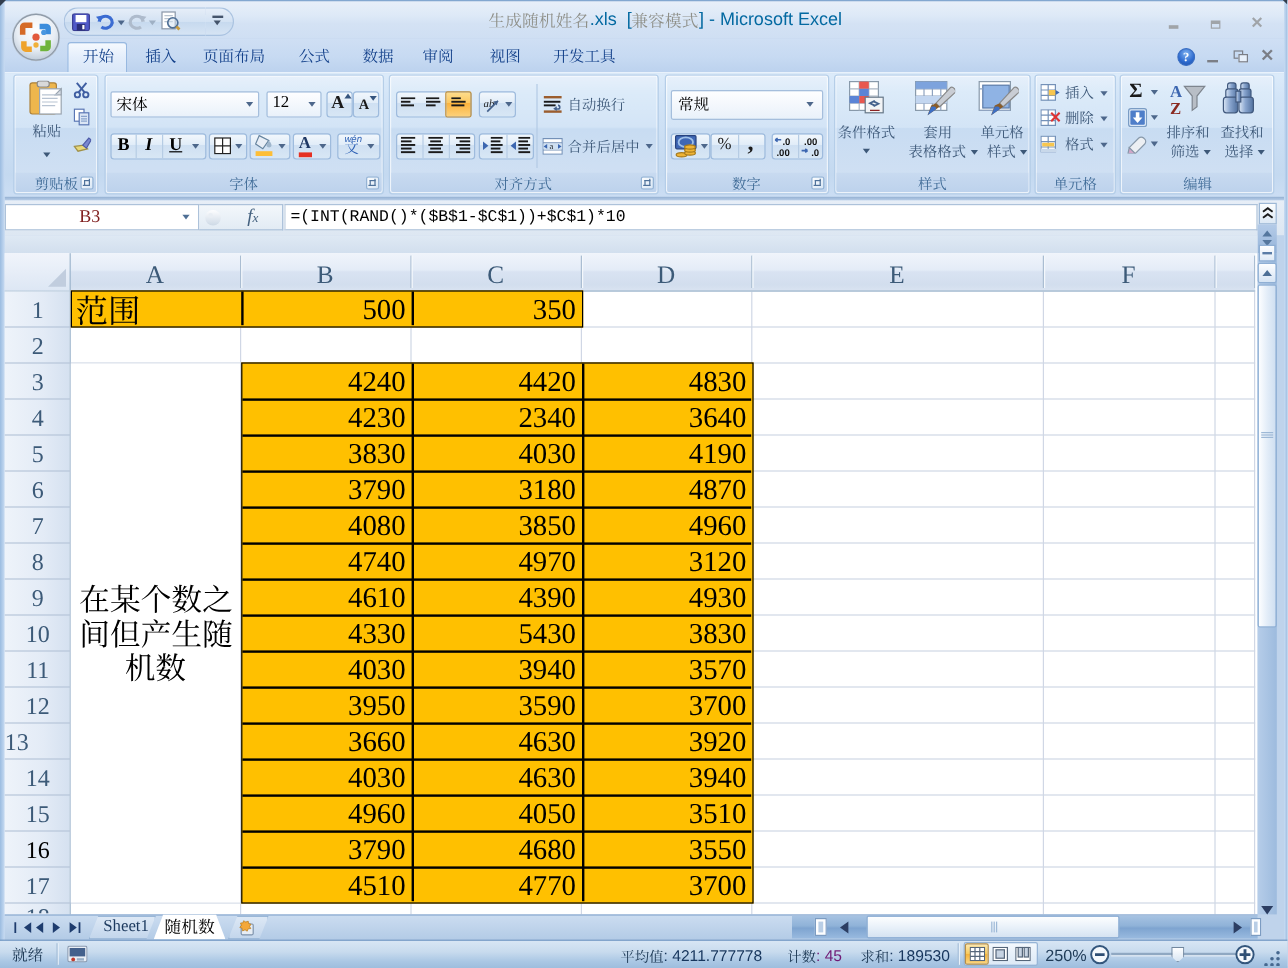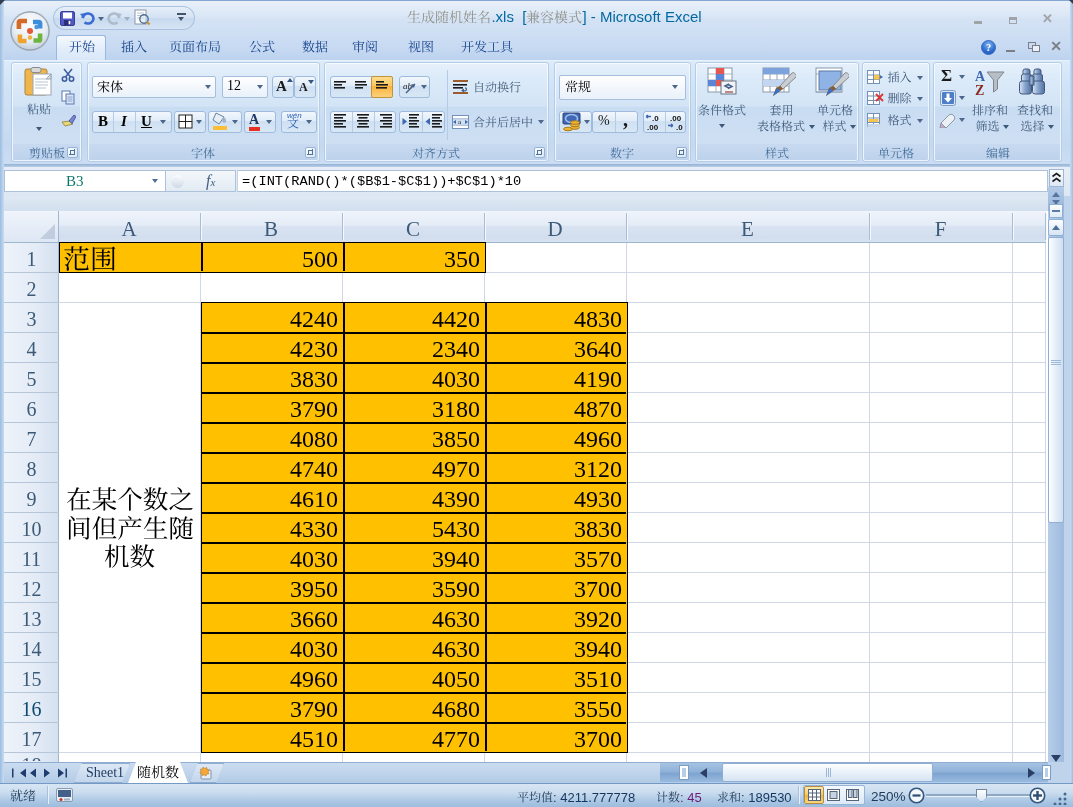--- a/index.html
+++ b/index.html
@@ -694,21 +694,21 @@
     <use href="#z627e" x="1000"></use>
     <use href="#z548c" x="2000"></use>
   </svg>
 <svg class="zh" style="position:absolute;left:1020px;top:120px;fill:#3d5878;" width="25" height="12" viewBox="0 0 2000 1000">
     <use href="#z9009" x="0"></use>
     <use href="#z62e9" x="1000"></use>
   </svg>
 <div class="carr abs" style="left:1048px;top:125px;border-top-color:#3d5878"></div>
 <div class="abs" style="left:4px;top:167px;width:1066px;height:29px;background:linear-gradient(180deg,#e7eef7,#dde7f2)"></div>
 <div class="abs" style="left:4px;top:170px;width:162px;height:22px;background:#fff;border:1px solid #adc2da"></div>
-<div class="abs serif" style="left:66px;top:173px;font-size:15px;color:#0f766e">B3</div>
+<div class="abs serif" style="left:66px;top:173px;font-size:15px;color:#7f1d1d">B3</div>
 <div class="carr abs" style="left:152px;top:179px;border-top-color:#4f6f95"></div>
 <div class="abs" style="left:166px;top:170px;width:70px;height:22px;background:linear-gradient(180deg,#f3f7fb,#e2ebf4);border:1px solid #adc2da;border-left:none"></div>
 <svg class="abs" style="left:170px;top:174px" width="15" height="15" viewBox="0 0 15 15">
     <circle cx="7.5" cy="7.5" r="6.5" fill="url(#nbc)"></circle>
     <defs>
       <linearGradient id="nbc" x1="0" y1="0" x2="0" y2="1">
         <stop offset="0%" stop-color="#fdfdfe"></stop>
         <stop offset="100%" stop-color="#cdd9e6"></stop>
       </linearGradient>
     </defs>
@@ -796,27 +796,27 @@
 <div class="abs serif" style="left:4px;top:453px;width:55px;text-align:center;font-size:20px;line-height:33px;color:#3c5a78">8</div>
 <div class="abs" style="left:4px;top:512px;width:55px;height:1px;background:#b6c6d9"></div>
 <div class="abs serif" style="left:4px;top:483px;width:55px;text-align:center;font-size:20px;line-height:33px;color:#3c5a78">9</div>
 <div class="abs" style="left:4px;top:542px;width:55px;height:1px;background:#b6c6d9"></div>
 <div class="abs serif" style="left:4px;top:513px;width:55px;text-align:center;font-size:20px;line-height:33px;color:#3c5a78">10</div>
 <div class="abs" style="left:4px;top:572px;width:55px;height:1px;background:#b6c6d9"></div>
 <div class="abs serif" style="left:4px;top:543px;width:55px;text-align:center;font-size:20px;line-height:33px;color:#3c5a78">11</div>
 <div class="abs" style="left:4px;top:602px;width:55px;height:1px;background:#b6c6d9"></div>
 <div class="abs serif" style="left:4px;top:573px;width:55px;text-align:center;font-size:20px;line-height:33px;color:#3c5a78">12</div>
 <div class="abs" style="left:4px;top:632px;width:55px;height:1px;background:#b6c6d9"></div>
-<div class="abs serif" style="left:4px;top:603px;width:55px;text-align:center;font-size:20px;line-height:33px;color:#3c5a78">13</div>
+<div class="abs serif" style="left:4px;top:603px;width:55px;font-size:20px;line-height:33px;color:#3c5a78">13</div>
 <div class="abs" style="left:4px;top:662px;width:55px;height:1px;background:#b6c6d9"></div>
 <div class="abs serif" style="left:4px;top:633px;width:55px;text-align:center;font-size:20px;line-height:33px;color:#3c5a78">14</div>
 <div class="abs" style="left:4px;top:692px;width:55px;height:1px;background:#b6c6d9"></div>
 <div class="abs serif" style="left:4px;top:663px;width:55px;text-align:center;font-size:20px;line-height:33px;color:#3c5a78">15</div>
 <div class="abs" style="left:4px;top:722px;width:55px;height:1px;background:#b6c6d9"></div>
-<div class="abs serif" style="left:4px;top:693px;width:55px;text-align:center;font-size:20px;line-height:33px;color:#0c4a6e">16</div>
+<div class="abs serif" style="left:4px;top:693px;width:55px;text-align:center;font-size:20px;line-height:33px;color:#000000">16</div>
 <div class="abs" style="left:4px;top:752px;width:55px;height:1px;background:#b6c6d9"></div>
 <div class="abs serif" style="left:4px;top:723px;width:55px;text-align:center;font-size:20px;line-height:33px;color:#3c5a78">17</div>
 <div class="abs" style="left:4px;top:782px;width:55px;height:1px;background:#b6c6d9"></div>
 <div class="abs" style="left:4px;top:753px;width:55px;height:8px;overflow:hidden">
     <div class="serif" style="width:55px;text-align:center;font-size:20px;line-height:33px;color:#3c5a78;margin-top:-4px">18</div>
   </div>
 <div class="abs" style="left:59px;top:242px;width:427px;height:31px;background:#ffc000;border:1.5px solid #000"></div>
 <div class="abs" style="left:201px;top:243px;width:1.5px;height:28px;background:#000"></div>
 <div class="abs" style="left:343px;top:243px;width:1.5px;height:28px;background:#000"></div>
 <svg class="zh" style="position:absolute;left:63px;top:245px;fill:#000;" width="54" height="27" viewBox="0 0 2000 1000">

